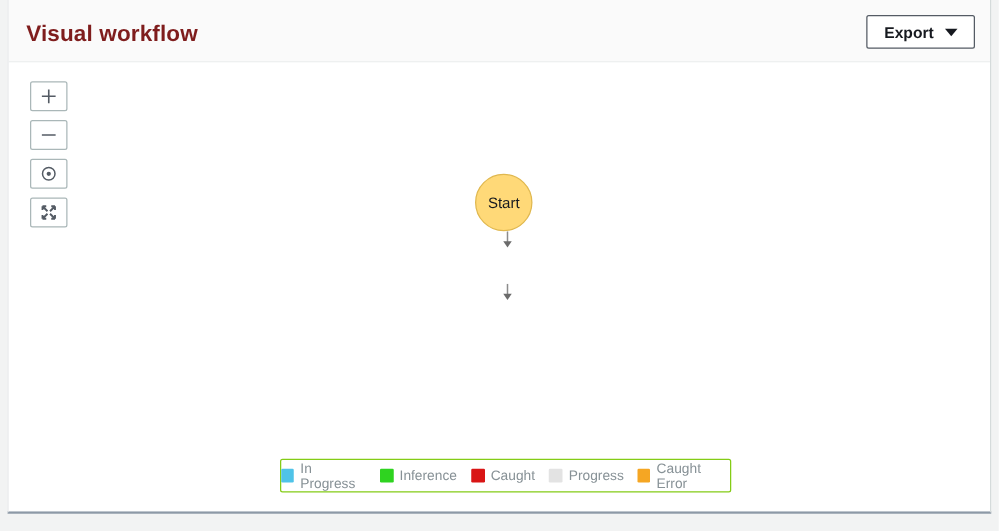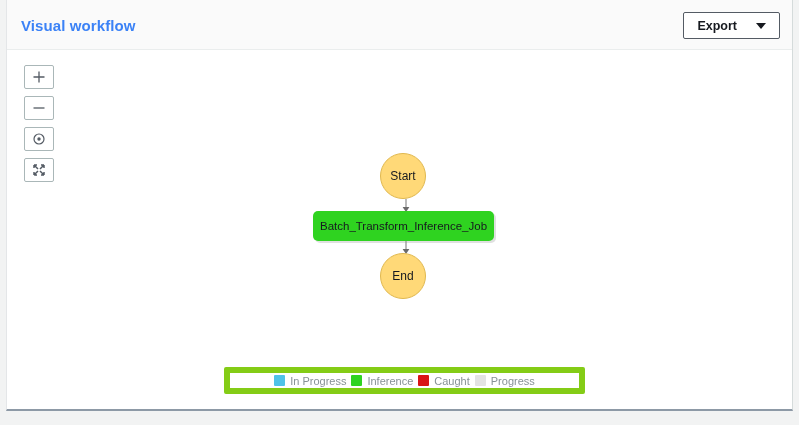--- a/index.html
+++ b/index.html
@@ -35,37 +35,37 @@
     right: 0;
     height: 50px;
     background: #fafafa;
     border-bottom: 1px solid #eaeded;
     box-sizing: border-box;
   }
   #page-title {
     position: absolute;
     left: 14px;
     top: 17px;
-    font-size: 15px;
+    font-size: 18px;
     font-weight: bold;
-    color: #3b82f6;
+    color: #7f1d1d;
     letter-spacing: 0.1px;
   }
   #export-button {
     position: absolute;
     right: 12px;
     top: 12px;
     height: 27px;
     padding: 0 13px;
     background: #ffffff;
     border: 1px solid #545b64;
     border-radius: 2px;
     display: flex;
     align-items: center;
-    gap: 19px;
+    gap: 9px;
     cursor: pointer;
     box-sizing: border-box;
   }
   #export-label {
     font-size: 12.5px;
     font-weight: bold;
     color: #16191f;
   }
   .caret {
     width: 0;
@@ -106,21 +106,21 @@
     justify-content: center;
     cursor: pointer;
     box-sizing: border-box;
   }
   .ctrl-btn svg { display: block; }
 
   
   #graph {
     position: absolute;
     left: 0;
-    top: 14px;
+    top: 0;
     width: 100%;
     height: 100%;
   }
   .node-circle {
     position: absolute;
     width: 46px;
     height: 46px;
     border-radius: 50%;
     background: #ffd978;
     border: 1px solid #e0b84f;
@@ -162,26 +162,26 @@
   #edge-task-end   { top: 177px; height: 14px; }
 
   
   #legend {
     position: absolute;
     left: 217px;
     top: 317px;
     width: 361px;
     height: 27px;
     background: #ffffff;
-    border: 6px solid #84cc16;
+    border: 1px solid #84cc16;
     border-radius: 2px;
     display: flex;
     align-items: center;
-    justify-content: center;
-    gap: 5px;
+    justify-content: flex-start;
+    gap: 11px;
     box-sizing: border-box;
   }
   .legend-item {
     display: flex;
     align-items: center;
     gap: 5px;
   }
   .legend-swatch {
     width: 11px;
     height: 11px;
@@ -254,34 +254,28 @@
         <span>Start</span>
       </div>
 
       <div class="edge" id="edge-start-task">
         <svg width="14" height="14" viewBox="0 0 14 14">
           <path d="M7 0 V9" stroke="#8c8c8c" stroke-width="1.2" fill="none"></path>
           <path d="M3.6 8 L7 13 L10.4 8 Z" fill="#6b6b6b"></path>
         </svg>
       </div>
 
-      <div id="node-task">
-        <span>Batch_Transform_Inference_Job</span>
-      </div>
 
       <div class="edge" id="edge-task-end">
         <svg width="14" height="14" viewBox="0 0 14 14">
           <path d="M7 0 V9" stroke="#8c8c8c" stroke-width="1.2" fill="none"></path>
           <path d="M3.6 8 L7 13 L10.4 8 Z" fill="#6b6b6b"></path>
         </svg>
       </div>
 
-      <div class="node-circle" id="node-end">
-        <span>End</span>
-      </div>
 
     </div>
 
     <div id="legend">
 
       <div class="legend-item">
         <span class="legend-swatch" style="background: rgb(79, 195, 232);"></span>
         <span class="legend-label">In Progress</span>
       </div>
 
@@ -293,17 +287,21 @@
       <div class="legend-item">
         <span class="legend-swatch" style="background: rgb(217, 21, 21);"></span>
         <span class="legend-label">Caught</span>
       </div>
 
       <div class="legend-item">
         <span class="legend-swatch" style="background: rgb(227, 227, 227);"></span>
         <span class="legend-label">Progress</span>
       </div>
 
+      <div class="legend-item">
+        <span class="legend-swatch" style="background: rgb(245, 166, 35);"></span>
+        <span class="legend-label">Caught Error</span>
+      </div>
 
     </div>
 
   </div>
 </div>
 
 </body></html>

